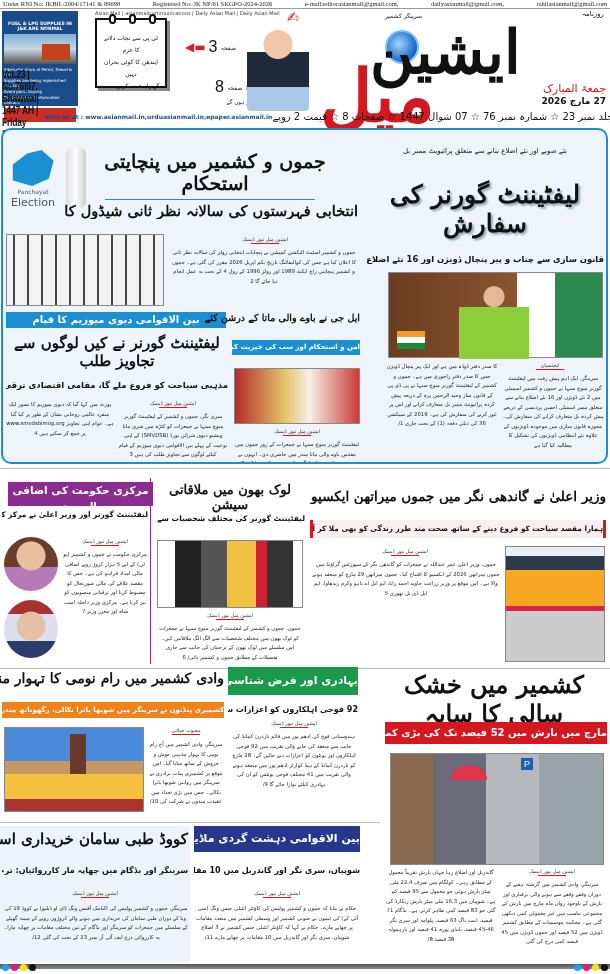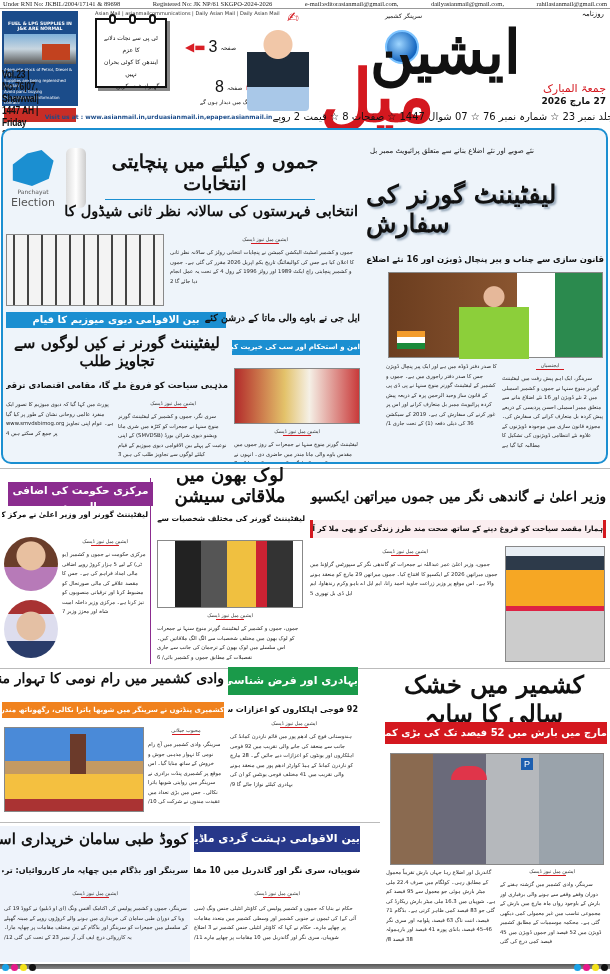--- a/index.html
+++ b/index.html
@@ -1,18 +1,18 @@
 <!DOCTYPE html>
 <html><head>
 <meta charset="utf-8">
 <style>
 *{box-sizing:border-box;margin:0;padding:0}
 body{width:610px;height:974px;background:#fff;font-family:"DejaVu Sans",sans-serif;overflow:hidden;position:relative;color:#111}
 .abs{position:absolute}
-.rtl{direction:rtl;text-align:left}
+.rtl{direction:rtl;text-align:center}
 .ctr{text-align:center}
 .topline{left:0;top:0;width:610px;height:9px;font-size:6.5px;font-family:"Liberation Serif",serif;display:flex;justify-content:space-between;padding:0 3px;color:#222;border-bottom:1px solid #999}
 .social{left:95px;top:10px;font-size:5px;color:#333;white-space:nowrap}
 .ad{left:2px;top:11px;width:76px;height:95px;background:#1b4c8a;color:#fff;font-size:4.5px;padding:2px}
 .ad .adtitle{font-weight:bold;text-align:center;font-size:4.6px;margin-top:8px}
 .ad .adimg{height:30px;margin:3px 0;background:linear-gradient(#7fb0d8,#c8d6e0 50%,#555);position:relative}
 .ad .truck{position:absolute;right:6px;bottom:4px;width:28px;height:16px;background:#c2421f}
 .ad .bul{font-size:4px;margin:1px 0}
 .ad .redbox{background:#c82d26;height:14px;margin-top:3px}
 .ad .dept{font-size:3.8px;text-align:center;margin-top:2px;border-top:1px solid #fff}
@@ -110,21 +110,21 @@
 </div>
 
 <div class="abs box-blue texture" style="left:1px;top:128px;width:607px;height:336px"></div>
 
 <div class="abs rtl" style="left:370px;top:147px;width:230px;font-size:7px">نئے صوبے اور نئے اضلاع بنانے سے متعلق پرائیویٹ ممبر بل</div>
 
 <div class="abs" style="left:8px;top:150px;width:48px;height:36px;background:#1b8fd1;clip-path:polygon(10% 40%,40% 10%,70% 0,95% 30%,85% 80%,50% 100%,10% 85%)"></div>
 <div class="abs ctr" style="left:6px;top:188px;width:54px;font-size:6px;color:#555">Panchayat</div>
 <div class="abs ctr" style="left:2px;top:196px;width:62px;font-size:11px;font-weight:normal;color:#555">Election</div>
 <div class="abs" style="left:66px;top:148px;width:20px;height:60px;background:linear-gradient(90deg,#ddd,#fff,#ccc);border-radius:6px"></div>
-<div class="abs rtl headline-xl ctr" style="left:95px;top:150px;width:240px;font-size:19px">جموں و کیلئے میں پنچایتی انتخابات</div>
+<div class="abs rtl headline-xl ctr" style="left:95px;top:150px;width:240px;font-size:19px">جموں و کشمیر میں پنچایتی استحکام</div>
 <div class="abs hr" style="left:105px;top:199px;width:210px;background:#1b8fd1"></div>
 <div class="abs rtl headline-xl" style="left:60px;top:202px;width:298px;font-size:14.5px;white-space:nowrap;overflow:hidden">انتخابی فہرستوں کی سالانہ نظر ثانی شیڈول کا اعلان؛ یکم اپریل کی تاریخ مقرر</div>
 <div class="abs photo" style="left:6px;top:234px;width:158px;height:72px;background:repeating-linear-gradient(90deg,#f3f3f3 0 6px,#444 6px 8px,#f3f3f3 8px 14px),linear-gradient(#2a4e7a,#6a8fc0)"></div>
 <div class="abs credit rtl" style="left:175px;top:236px;width:180px">ایشین میل نیوز ڈیسک</div>
 <div class="abs textcol rtl" style="left:170px;top:248px;width:188px;height:58px;overflow:hidden">جموں و کشمیر اسٹیٹ الیکشن کمیشن نے پنچایات انتخابی رولز کی سالانہ نظر ثانی کا اعلان کیا ہے جس کی کوالیفائنگ تاریخ یکم اپریل 2026 مقرر کی گئی ہے۔ جموں و کشمیر پنچایتی راج ایکٹ 1989 اور رولز 1996 کے رول 4 کے تحت یہ عمل انجام دیا جائے گا 2</div>
 
 <div class="abs rtl headline-xl" style="left:366px;top:180px;width:238px;font-size:25px;text-shadow:2px 2px 2px #9ab">لیفٹیننٹ گورنر کی سفارش</div>
 <div class="abs rtl" style="left:366px;top:254px;width:238px;font-size:8.4px;font-weight:bold;white-space:nowrap;overflow:hidden">قانون سازی سے چناب و پیر پنچال ڈویژن اور 16 نئے اضلاع کی تشکیل</div>
 <div class="abs photo" style="left:388px;top:272px;width:215px;height:86px;background:linear-gradient(90deg,#6b3d1f 0,#8a5530 60%,#fff 60%,#fff 78%,#2b8a4e 78%);">
   <div style="position:absolute;left:70px;top:10px;width:70px;height:76px;background:radial-gradient(circle at 50% 18%,#e6b89a 0 10px,transparent 11px),linear-gradient(180deg,transparent 32%,#8ccf3a 32%)"></div>
@@ -151,21 +151,21 @@
 
 <div class="abs strip-purple rtl ctr" style="left:8px;top:482px;width:145px;height:24px;font-size:10.5px;line-height:16px">مرکزی حکومت کی اضافی مالی مدد</div>
 <div class="abs rtl ctr" style="left:2px;top:510px;width:146px;font-size:7.5px;font-weight:bold;white-space:nowrap;overflow:hidden">لیفٹیننٹ گورنر اور وزیر اعلیٰ نے مرکز کا شکریہ ادا کیا</div>
 <div class="abs credit rtl" style="left:60px;top:538px;width:90px">ایشین میل نیوز ڈیسک</div>
 <div class="abs" style="left:4px;top:537px;width:54px;height:54px;border-radius:50%;background:radial-gradient(circle at 50% 35%,#e8c0a0 0 14px,transparent 15px),linear-gradient(#6a3d2a 0,#6a3d2a 55%,#b77ab8 55%)"></div>
 <div class="abs" style="left:4px;top:600px;width:54px;height:58px;border-radius:50%;background:radial-gradient(circle at 50% 45%,#e4c0a4 0 14px,transparent 15px),linear-gradient(#a83232 0,#a83232 25%,#dde 25%,#dde 70%,#2a3c6a 70%)"></div>
 <div class="abs textcol rtl" style="left:62px;top:550px;width:86px;height:112px;overflow:hidden">مرکزی حکومت نے جموں و کشمیر (یو ٹی) کے لیے 5 ہزار کروڑ روپے اضافی مالی امداد فراہم کی ہے۔ جس کا مقصد علاقے کی مالی صورتحال کو مضبوط کرنا اور ترقیاتی منصوبوں کو تیز کرنا ہے۔ مرکزی وزیر داخلہ امیت شاہ اور معزز وزیر 7</div>
 
 <div class="abs" style="left:150px;top:478px;width:1px;height:186px;background:#8b2c8f"></div>
 
-<div class="abs rtl headline-xl ctr" style="left:155px;top:464px;width:150px;font-size:18px">لوک بھون میں ملاقاتی سیشن</div>
+<div class="abs rtl headline-xl ctr" style="left:155px;top:482px;width:150px;font-size:13px">لوک بھون میں ملاقاتی سیشن</div>
 <div class="abs rtl ctr" style="left:155px;top:514px;width:150px;font-size:7.5px;font-weight:bold;white-space:nowrap;overflow:hidden">لیفٹیننٹ گورنر کی مختلف شخصیات سے ملاقاتیں</div>
 <div class="abs photo" style="left:157px;top:540px;width:146px;height:68px;background:linear-gradient(90deg,#fff 0 12%,#222 12% 30%,#555 30% 48%,#f0c040 48% 68%,#c23 68% 76%,#333 76% 94%,#fff 94%)"></div>
 <div class="abs credit rtl" style="left:157px;top:612px;width:146px">ایشین میل نیوز ڈیسک</div>
 <div class="abs textcol rtl" style="left:157px;top:624px;width:146px;height:40px;overflow:hidden">جموں، جموں و کشمیر کے لیفٹیننٹ گورنر منوج سنہا نے جمعرات کو لوک بھون میں مختلف شخصیات سے الگ الگ ملاقاتیں کیں۔ اس سلسلے میں لوک بھون کے ترجمان کی جانب سے جاری تفصیلات کے مطابق جموں و کشمیر بائی/ 6</div>
 
 <div class="abs rtl headline-xl ctr" style="left:310px;top:488px;width:296px;font-size:13.5px;white-space:nowrap;overflow:hidden">وزیر اعلیٰ نے گاندھی نگر میں جموں میراتھن ایکسپو کا افتتاح کیا</div>
 <div class="abs rtl ctr" style="left:310px;top:520px;width:296px;height:18px;font-size:7.3px;font-weight:bold;line-height:18px;border-left:3px solid #d4181f;border-right:3px solid #d4181f;background:#fbeef0;white-space:nowrap;overflow:hidden">ہمارا مقصد سیاحت کو فروغ دینے کے ساتھ صحت مند طرز زندگی کو بھی ملا کر آگے بڑھنا ہے: وزیر اعلیٰ</div>
 <div class="abs photo" style="left:505px;top:546px;width:100px;height:116px;background:linear-gradient(180deg,#e8eef4 0 8%,#2d3a4a 8% 20%,#f6a724 20% 52%,#d24 52% 56%,#ccc 56% 100%)"></div>
 <div class="abs credit rtl" style="left:310px;top:548px;width:190px">ایشین میل نیوز ڈیسک</div>
 <div class="abs textcol rtl" style="left:310px;top:560px;width:192px;height:104px;overflow:hidden">جموں، وزیر اعلیٰ عمر عبداللہ نے جمعرات کو گاندھی نگر کے سپورٹس گراؤنڈ میں جموں میراتھن 2026 کے ایکسپو کا افتتاح کیا۔ جموں میراتھن 29 مارچ کو منعقد ہونے والا ہے۔ اس موقع پر وزیر زراعت جاوید احمد رانا، ایم ایل اے باہو وکرم رندھاوا، ایم ایل ڈی بل تھوری 5</div>

